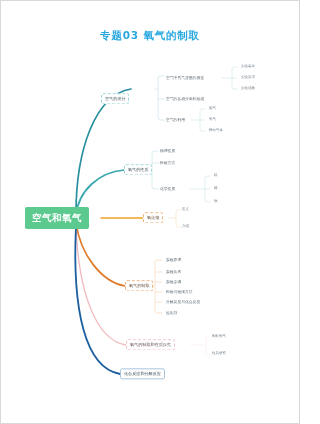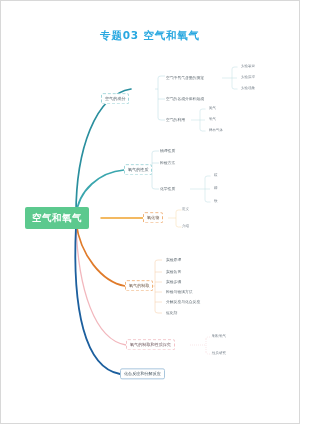--- a/index.html
+++ b/index.html
@@ -63,21 +63,21 @@
     padding:0;
   }
   .leaf.t2{font-size:3.8px;color:#5d6870;}
   .leaf.t3{font-size:3.5px;color:#7a848e;}
 </style>
 </head>
 <body>
 
 <div id="page-frame"></div>
 
-<div id="title">专题03 空气和氧气</div>
+<div id="title">专题03 氧气的制取</div>
 
 <svg id="canvas" viewBox="0 0 300 424" xmlns="http://www.w3.org/2000/svg">
 
   <path d="M 76 214 C 76 150, 95 95, 131 89" fill="none" stroke="#2a8f9e" stroke-width="1.7" stroke-linecap="round"></path>
   <path d="M 76 216 C 78 190, 100 172, 124 170" fill="none" stroke="#3aa6ae" stroke-width="1.7" stroke-linecap="round"></path>
   <path d="M 101 218 L 143 218" fill="none" stroke="#f0a32e" stroke-width="1.5" stroke-linecap="round"></path>
   <path d="M 76 222 C 80 255, 102 282, 125 286" fill="none" stroke="#e07b2a" stroke-width="1.7" stroke-linecap="round"></path>
   <path d="M 76 224 C 78 290, 95 340, 126 345" fill="none" stroke="#f2b7bd" stroke-width="1.3" stroke-linecap="round"></path>
   <path d="M 76 226 C 72 310, 85 368, 120 374" fill="none" stroke="#1c5f9e" stroke-width="1.8" stroke-linecap="round"></path>
 

